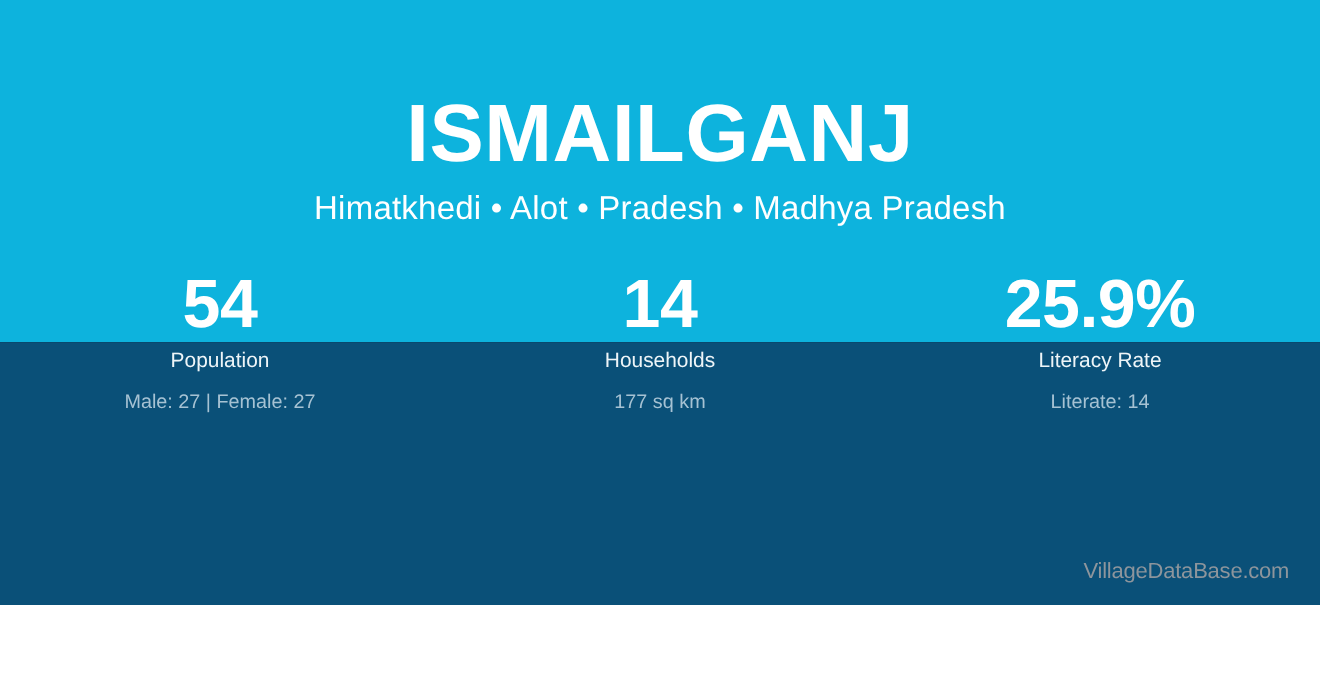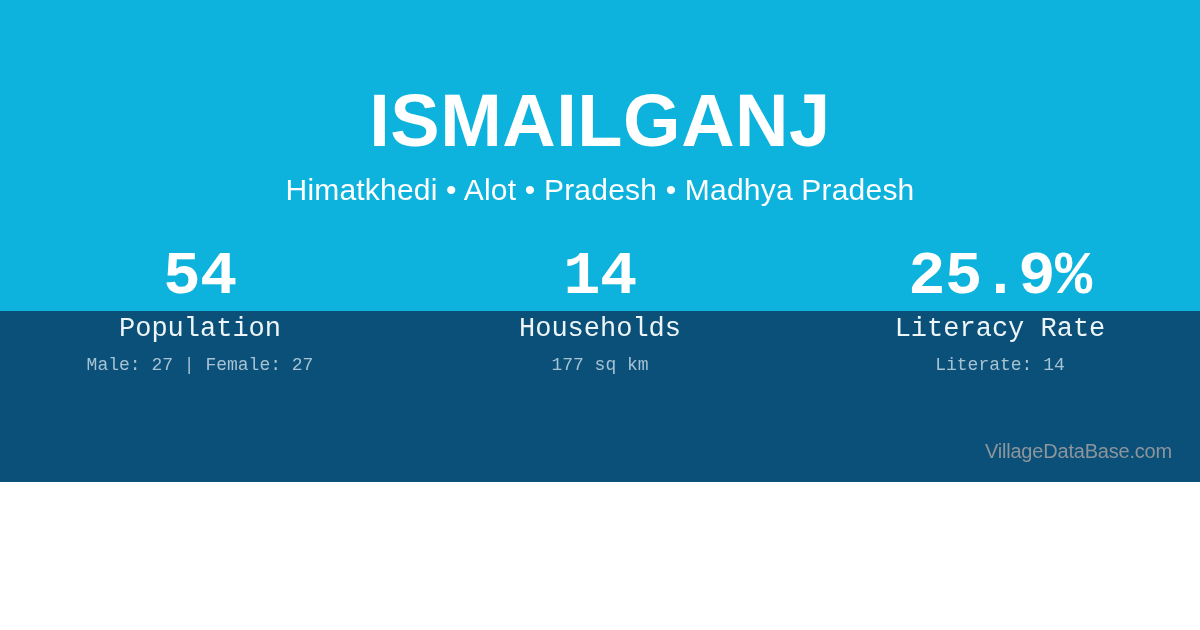--- a/index.html
+++ b/index.html
@@ -4,21 +4,21 @@
 <title>Village Data Card</title>
 <style>
   html, body {
     margin: 0;
     padding: 0;
     background: #ffffff;
   }
   .card {
     position: relative;
     width: 1200px;
-    height: 482px;
+    height: 550px;
     overflow: hidden;
     background: #000000;
     font-family: "Liberation Sans", sans-serif;
     -webkit-font-smoothing: antialiased;
   }
   
   .band-top {
     position: absolute;
     left: 0;
     top: 0;
@@ -65,36 +65,35 @@
   }
 
   
   .stats-row {
     position: absolute;
     left: 0;
     top: 244px;
     width: 1200px;
     display: flex;
     z-index: 5;
-    font-family: Liberation Mono, monospace;
   }
   .stat {
     flex: 1 1 0;
     text-align: center;
   }
   .stat-value {
     font-size: 62px;
     line-height: 66px;
     font-weight: bold;
     color: #ffffff;
     letter-spacing: -0.5px;
   }
   .stat-label {
     margin-top: 3px;
-    font-size: 27px;
+    font-size: 19px;
     line-height: 32px;
     font-weight: normal;
     color: #eef5f8;
   }
   .stat-sub {
     margin-top: 9px;
     font-size: 18px;
     line-height: 22px;
     font-weight: normal;
     color: #a6c2d3;

